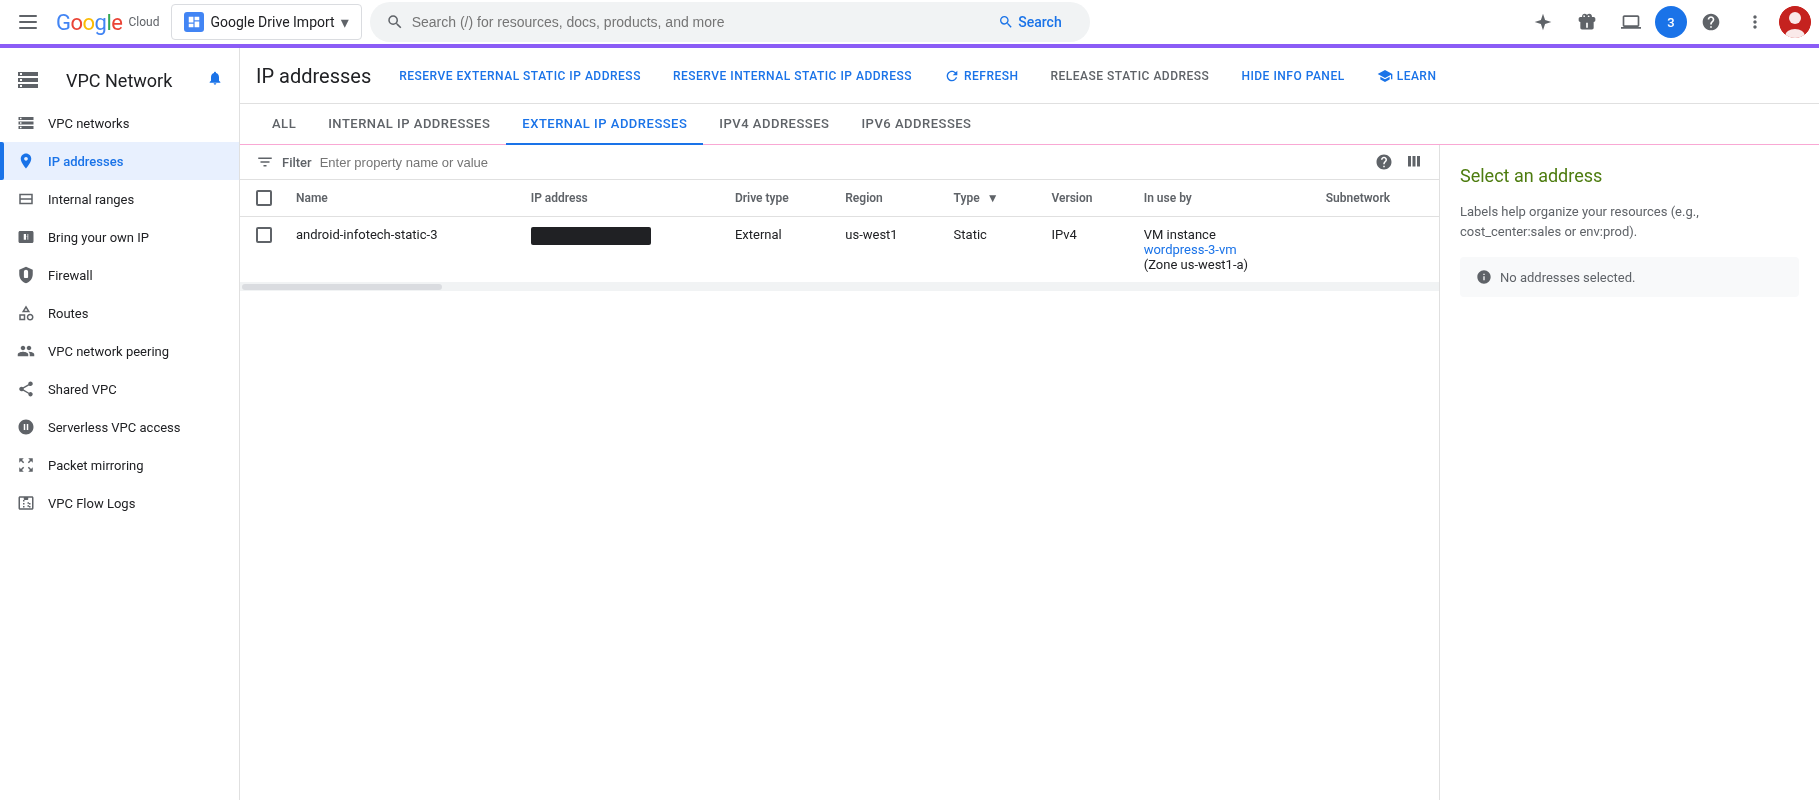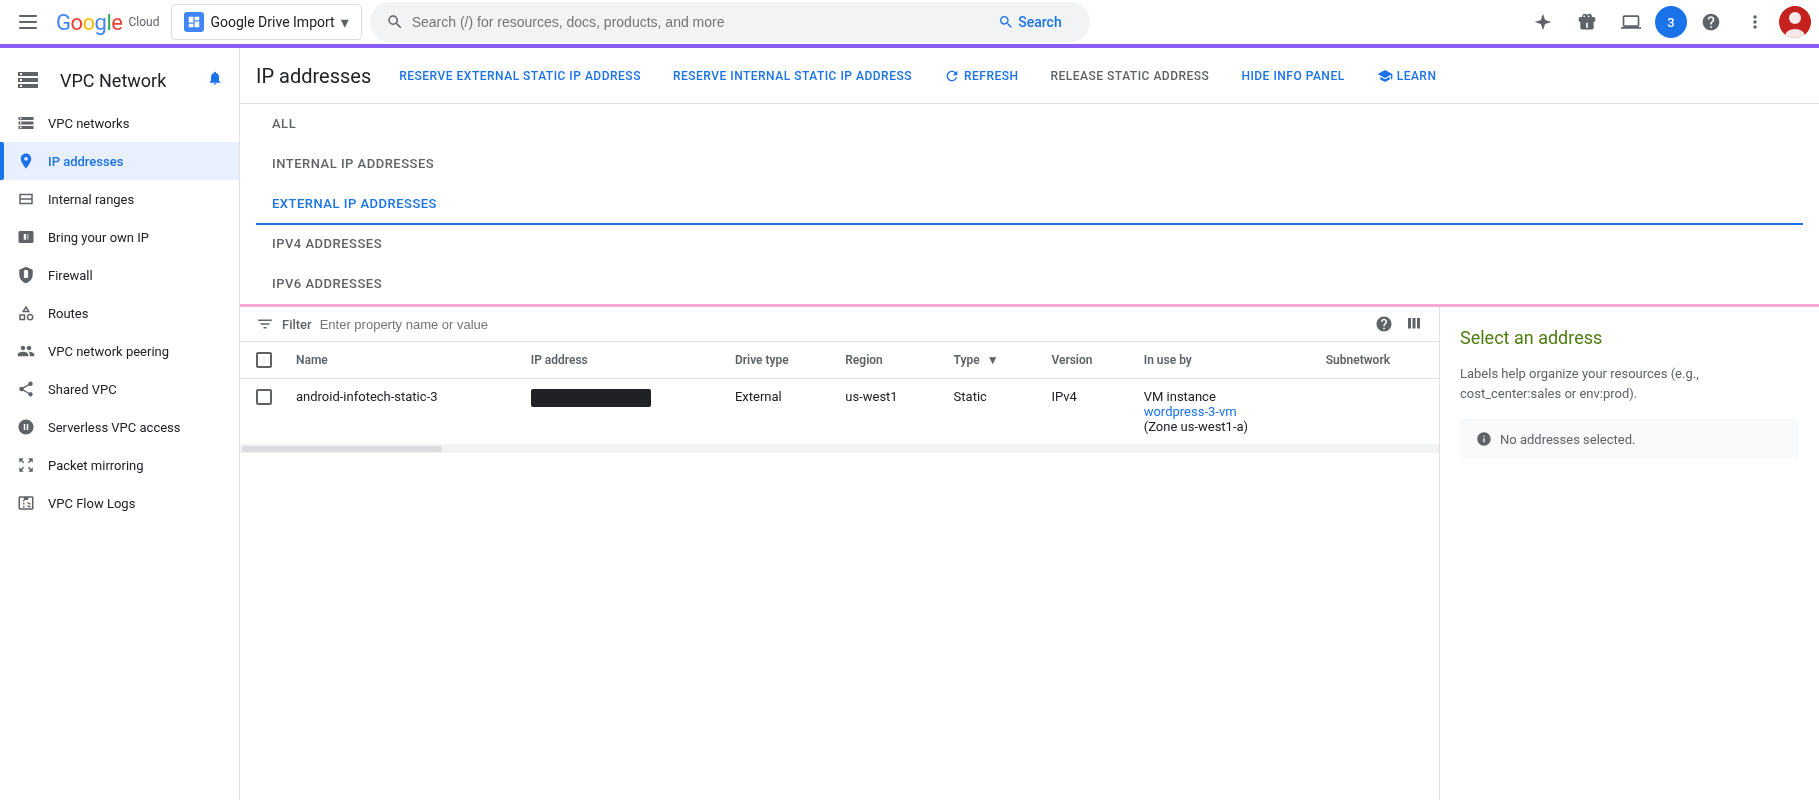--- a/index.html
+++ b/index.html
@@ -58,21 +58,21 @@
 
     
     .layout { display: flex; height: calc(800px - 48px); }
 
     
     .sidebar {
       width: 240px; min-width: 240px; border-right: 1px solid #e0e0e0;
       overflow-y: auto; padding: 8px 0;
     }
     .sidebar-header {
-      display: flex; align-items: center; gap: 20px; padding: 12px 16px;
+      display: flex; align-items: center; gap: 26px; padding: 12px 16px;
       font-size: 18px; font-weight: 400; color: #202124;
     }
     .bell-icon { color: #1a73e8; font-size: 16px; margin-left: auto; cursor: pointer; }
     .sidebar-item {
       display: flex; align-items: center; gap: 12px; padding: 10px 16px;
       cursor: pointer; color: #202124; font-size: 13px; border-radius: 0;
       position: relative;
     }
     .sidebar-item.active { background: #e8f0fe; color: #1a73e8; font-weight: 500; }
     .sidebar-item.active::before {
@@ -92,21 +92,21 @@
     }
     .toolbar-title { font-size: 20px; font-weight: 400; color: #202124; margin-right: 8px; }
     .toolbar-btn {
       display: flex; align-items: center; gap: 4px; padding: 6px 12px;
       color: #1a73e8; font-size: 12px; font-weight: 500; cursor: pointer;
       border-radius: 4px; white-space: nowrap; text-transform: uppercase; letter-spacing: 0.5px;
     }
     .toolbar-btn.disabled { color: #5f6368; }
 
     
-    .tabs { display: flex; border-bottom: 3px solid #f9a8d4; padding: 0 16px; flex-direction: column; }
+    .tabs { display: flex; border-bottom: 1px solid #f9a8d4; padding: 0 16px; }
     .tab {
       padding: 12px 16px; font-size: 13px; font-weight: 500; cursor: pointer;
       color: #5f6368; border-bottom: 2px solid transparent; margin-bottom: -1px;
       text-transform: uppercase; letter-spacing: 0.5px; white-space: nowrap;
     }
     .tab.active { color: #1a73e8; border-bottom-color: #1a73e8; }
 
     
     .content-area { display: flex; flex: 1; overflow: hidden; }
     .table-area { flex: 1; overflow: auto; }

